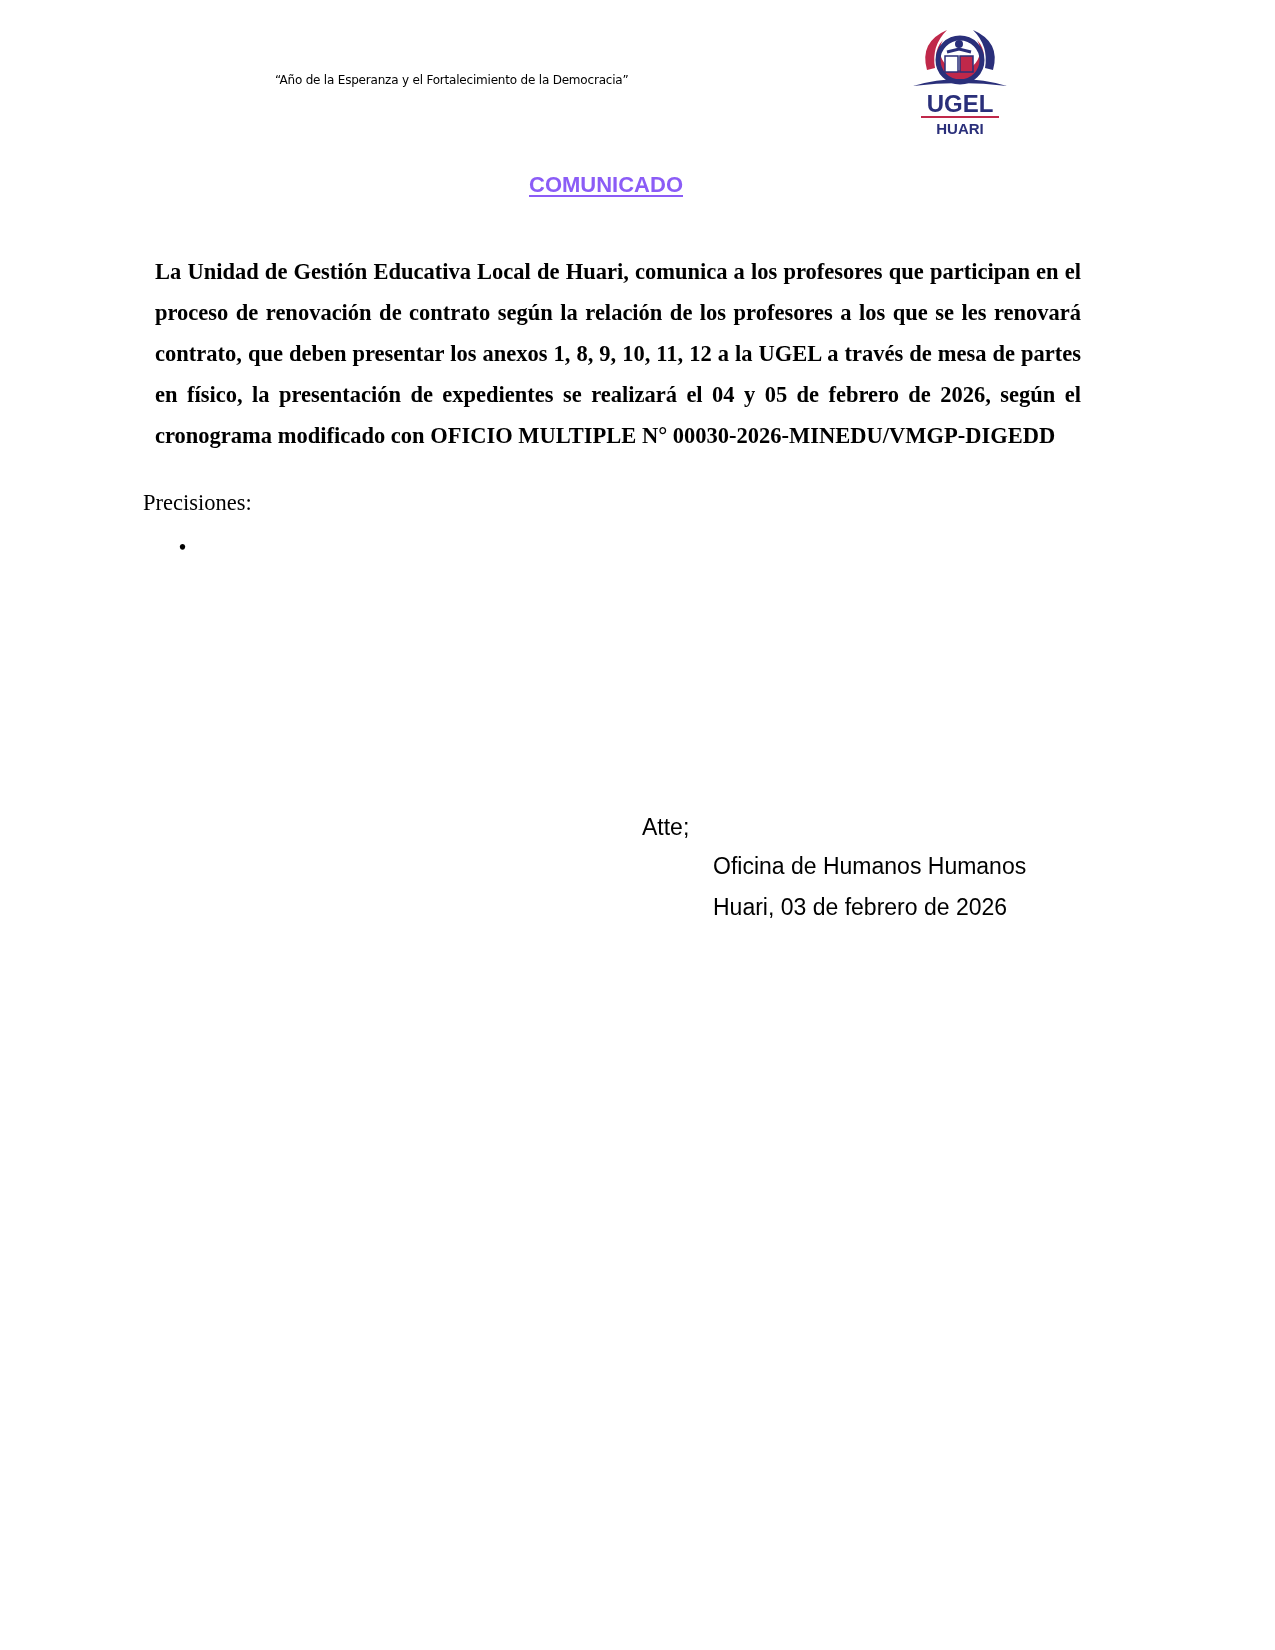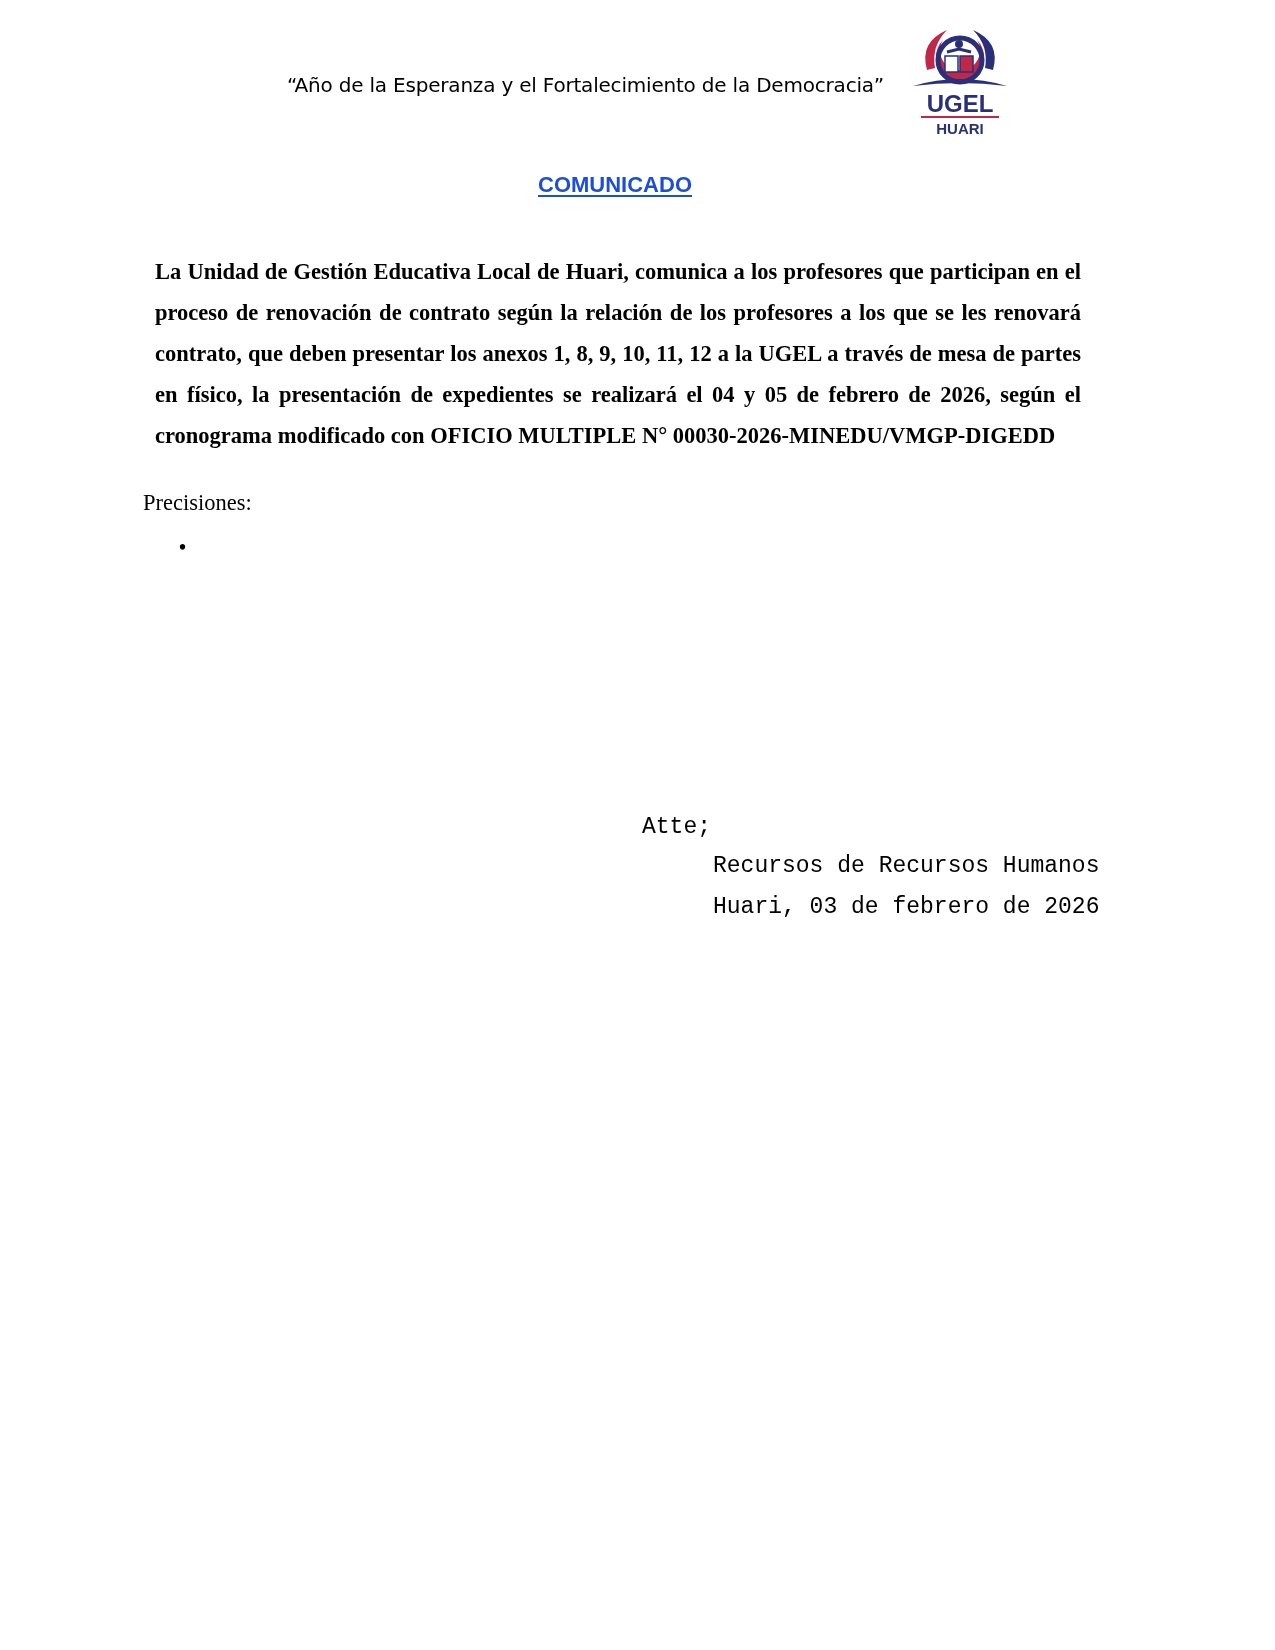--- a/index.html
+++ b/index.html
@@ -31,38 +31,37 @@
     }
     .logo-right {
       position: absolute;
       left: 905px;
       top: 22px;
       width: 110px;
       height: 120px;
     }
     .year-motto {
       position: absolute;
-      left: 287px;
+      left: 275px;
       top: 73px;
       font-family: "DejaVu Sans", sans-serif;
-      font-size: 20px;
+      font-size: 12px;
       letter-spacing: -0.2px;
       white-space: nowrap;
     }
     .title {
       position: absolute;
       left: 0;
       width: 1212px;
       top: 172px;
       text-align: center;
       font-family: "Liberation Sans", sans-serif;
       font-weight: bold;
       font-size: 22px;
-      color: #1d4ed8;
-      padding-left: 9px;
+      color: #8b5cf6;
     }
     .title span {
       text-decoration: underline;
       text-decoration-thickness: 2px;
       text-underline-offset: 3px;
     }
     .body-text {
       position: absolute;
       left: 143px;
       top: 239px;
@@ -108,21 +107,21 @@
       top: 0;
       font-size: 20px;
     }
     .bullet-text {
       text-decoration: underline;
       text-decoration-thickness: 1.5px;
       text-underline-offset: 2px;
     }
     .closing {
       position: absolute;
-      font-family: Liberation Mono, monospace;
+      font-family: Liberation Sans, sans-serif;
       font-size: 23px;
       white-space: nowrap;
     }
     .atte { left: 642px; top: 814px; }
     .office { left: 713px; top: 853px; }
     .date { left: 713px; top: 894px; }
   </style>
 </head>
 <body>
 
@@ -156,16 +155,16 @@
 
   <div class="precisiones-label">Precisiones:</div>
 
   <ul class="bullet-list">
     <li class="bullet-item">
       <span class="bullet-dot">•</span>
     </li>
   </ul>
 
   <div class="closing atte">Atte;</div>
-  <div class="closing office">Recursos de Recursos Humanos</div>
+  <div class="closing office">Oficina de Humanos Humanos</div>
   <div class="closing date">Huari, 03 de febrero de 2026</div>
 
 </div>
 
 </body></html>

